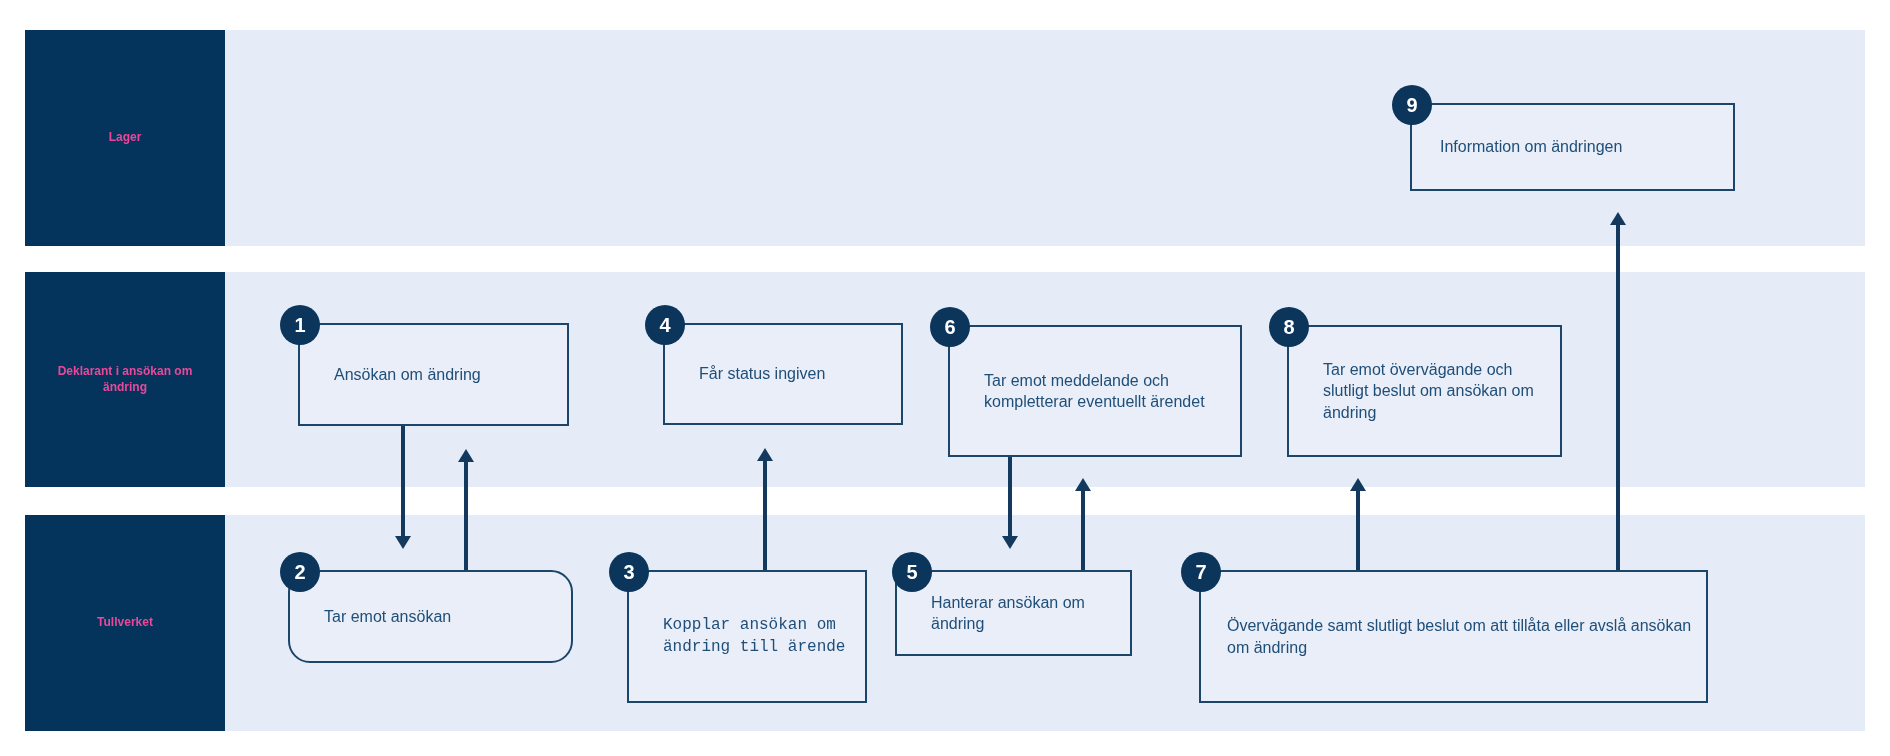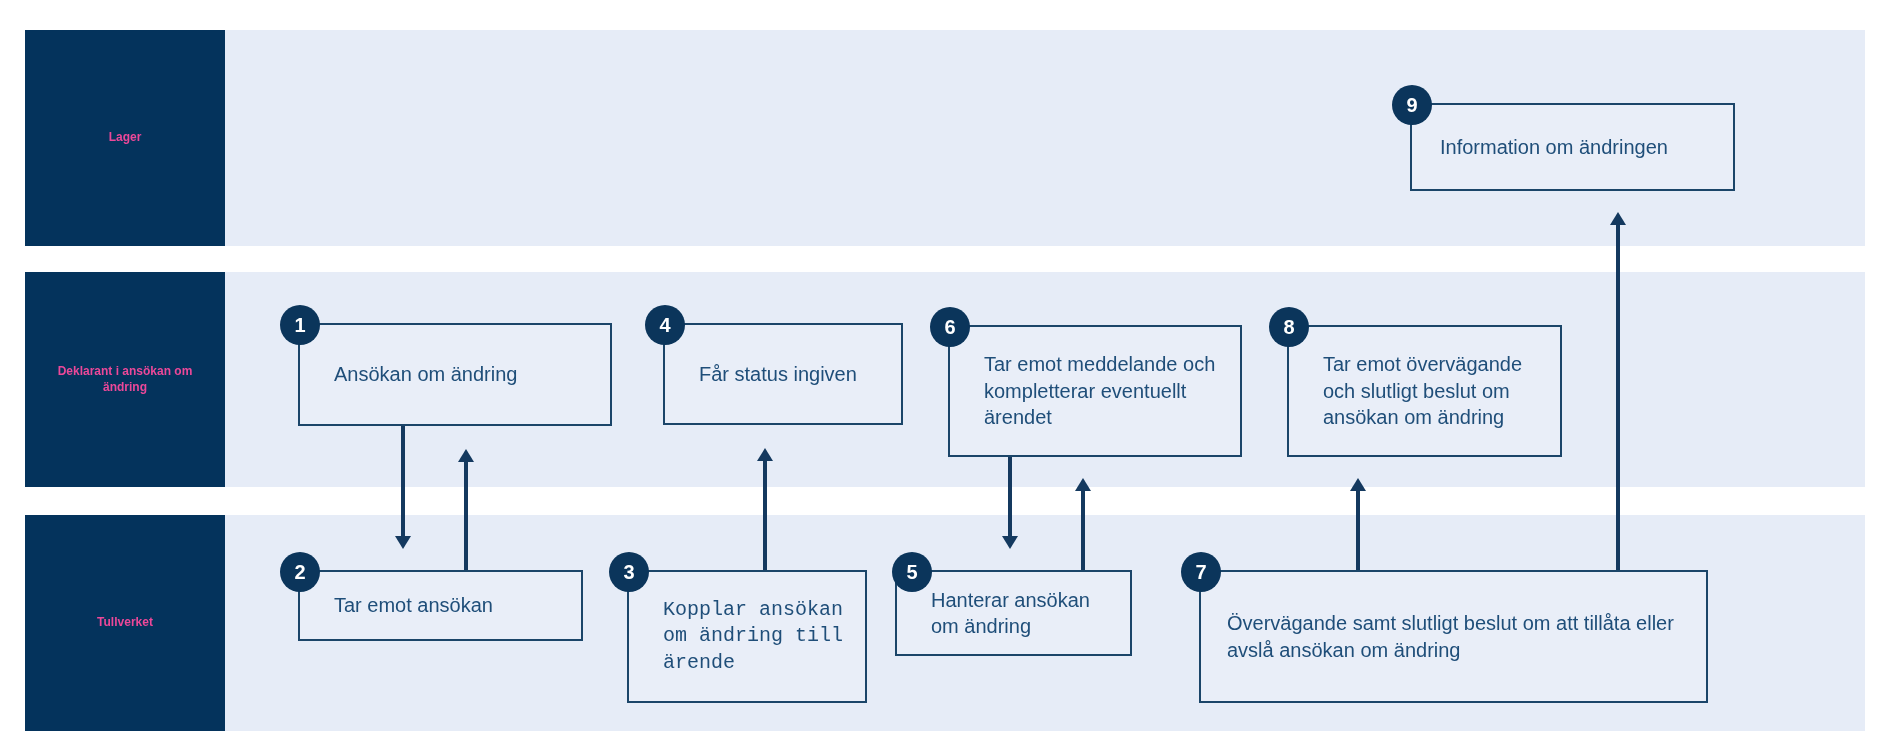--- a/index.html
+++ b/index.html
@@ -44,27 +44,27 @@
 
   
   .step-box {
     position: absolute;
     border: 2px solid #1b4569;
     background: #e9eef8;
     box-sizing: border-box;
     display: flex;
     align-items: center;
     color: #1f4e79;
-    font-size: 20px;
+    font-size: 16px;
     line-height: 1.32;
     padding: 6px 14px 6px 34px;
     z-index: 2;
   }
-  .s1 { left:298px;  top:323px; width:314px; height:103px; }
-  .s2 { left:298px;  top:570px; width:285px; height:71px;  }
+  .s1 { left:298px;  top:323px; width:271px; height:103px; }
+  .s2 { left:288px;  top:570px; width:285px; height:93px;border-radius:22px;  }
   .s3 { left:627px;  top:570px; width:240px; height:133px;font-family:Liberation Mono, monospace; }
   .s4 { left:663px;  top:323px; width:240px; height:102px;align-items:center; }
   .s5 { left:895px;  top:570px; width:237px; height:86px;  }
   .s6 { left:948px;  top:325px; width:294px; height:132px; }
   .s7 { left:1199px; top:570px; width:509px; height:133px; padding-left:26px; }
   .s8 { left:1287px; top:325px; width:275px; height:132px;justify-content:flex-end; }
   .s9 { left:1410px; top:103px; width:325px; height:88px;  padding-left:28px; }
 
   
   .badge {

